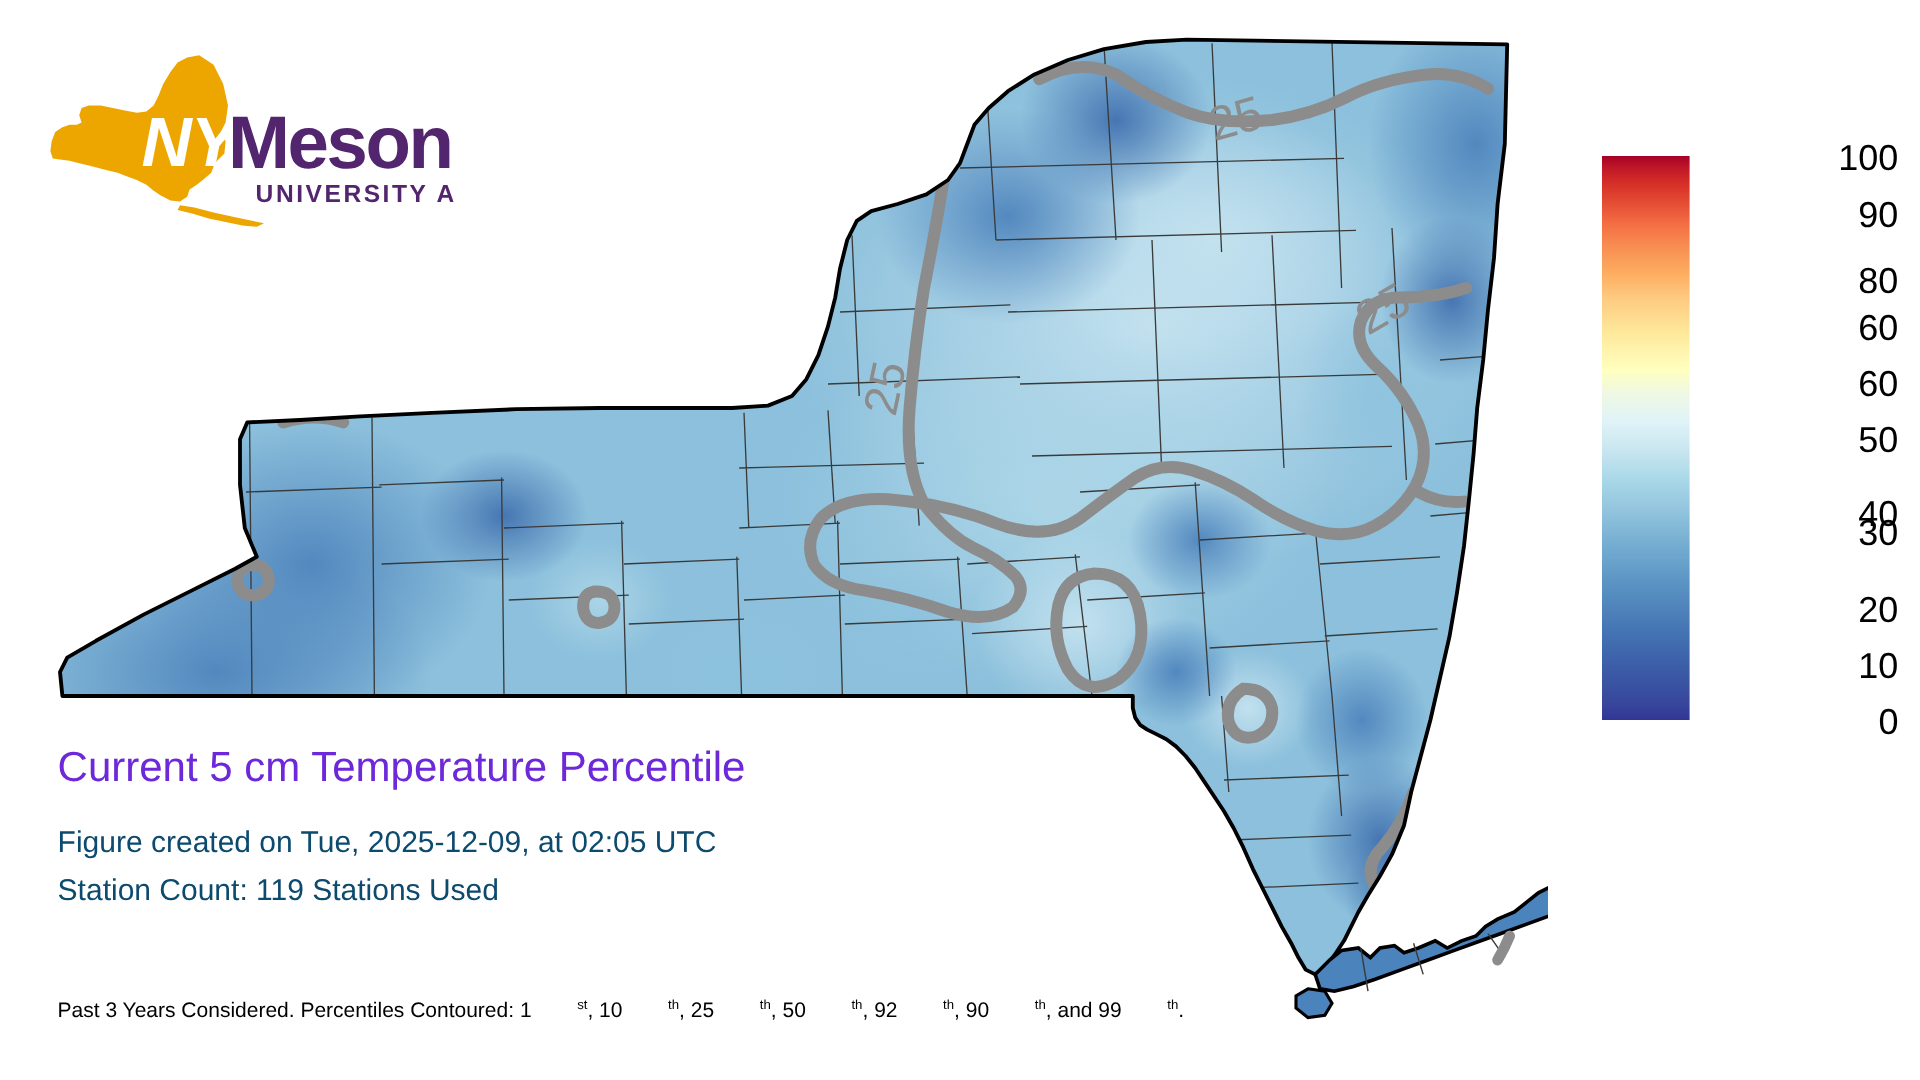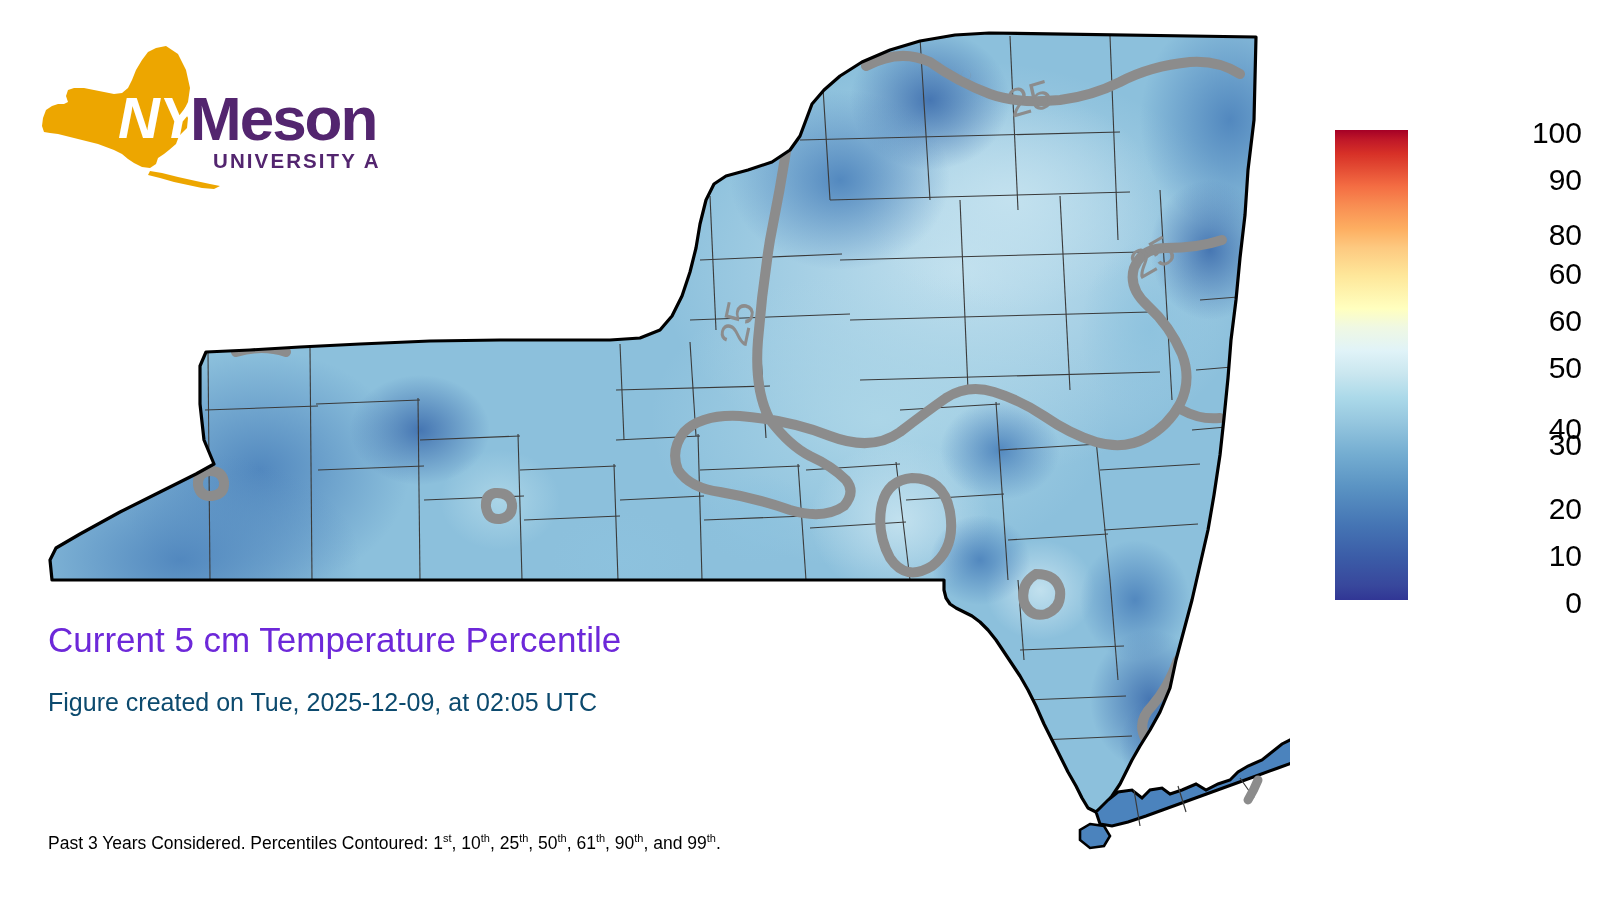--- a/index.html
+++ b/index.html
@@ -42,21 +42,21 @@
   #colorbar-ticks{position:absolute;left:95px;top:0;width:175px;height:510px;}
   .cb-tick{position:absolute;right:8px;font-size:30px;line-height:30px;
            text-align:right;color:#000;white-space:nowrap;}
 
   
   #caption{position:absolute;left:48px;top:618px;width:1000px;}
   #fig-title{font-size:35px;line-height:44px;color:#6d28d9;margin:0 0 20px 0;white-space:nowrap;}
   .fig-sub{font-size:25px;line-height:40px;color:#0c4a6e;margin:0;white-space:nowrap;}
   #fig-footnote{position:absolute;left:48px;top:827px;font-size:17.5px;
                 line-height:22px;color:#000;white-space:nowrap;}
-  #fig-footnote sup{font-size:11px;vertical-align:super;}
+  #fig-footnote sup{font-size:11px;vertical-align:super;margin-left:38px;}
 </style>
 </head>
 <body>
 
 <div id="logo">
   <svg width="340" height="150" viewBox="0 0 340 150">
 
     <path fill="#eda600" d="M118 4 L128 2 L140 10 L148 26 L152 44 L150 58 L146 66 L150 74 L149 84
          L141 92 L138 100 L131 106 L126 110 L120 114 L118 120 L112 124 L104 123
          L96 119 L90 115 L84 110 L76 106 L68 103 L60 100 L52 98 L44 96
@@ -295,17 +295,18 @@
     <span class="cb-tick" style="top:320px">30</span>
     <span class="cb-tick" style="top:384px">20</span>
     <span class="cb-tick" style="top:431px">10</span>
     <span class="cb-tick" style="top:478px">0</span>
   </div>
 </div>
 
 <div id="caption">
   <div id="fig-title">Current 5 cm Temperature Percentile</div>
   <p class="fig-sub">Figure created on Tue, 2025-12-09, at 02:05 UTC</p>
+  <p class="fig-sub">Station Count: 119 Stations Used</p>
 </div>
 
 <div id="fig-footnote">
-  <span>Past 3 Years Considered. Percentiles Contoured: </span><span>1</span><sup>st</sup>, <span>10</span><sup>th</sup>, <span>25</span><sup>th</sup>, <span>50</span><sup>th</sup>, <span>61</span><sup>th</sup>, <span>90</span><sup>th</sup>, <span>and</span> <span>99</span><sup>th</sup><span>.</span>
+  <span>Past 3 Years Considered. Percentiles Contoured: </span><span>1</span><sup>st</sup>, <span>10</span><sup>th</sup>, <span>25</span><sup>th</sup>, <span>50</span><sup>th</sup>, <span>92</span><sup>th</sup>, <span>90</span><sup>th</sup>, <span>and</span> <span>99</span><sup>th</sup><span>.</span>
 </div>
 
 </body></html>

